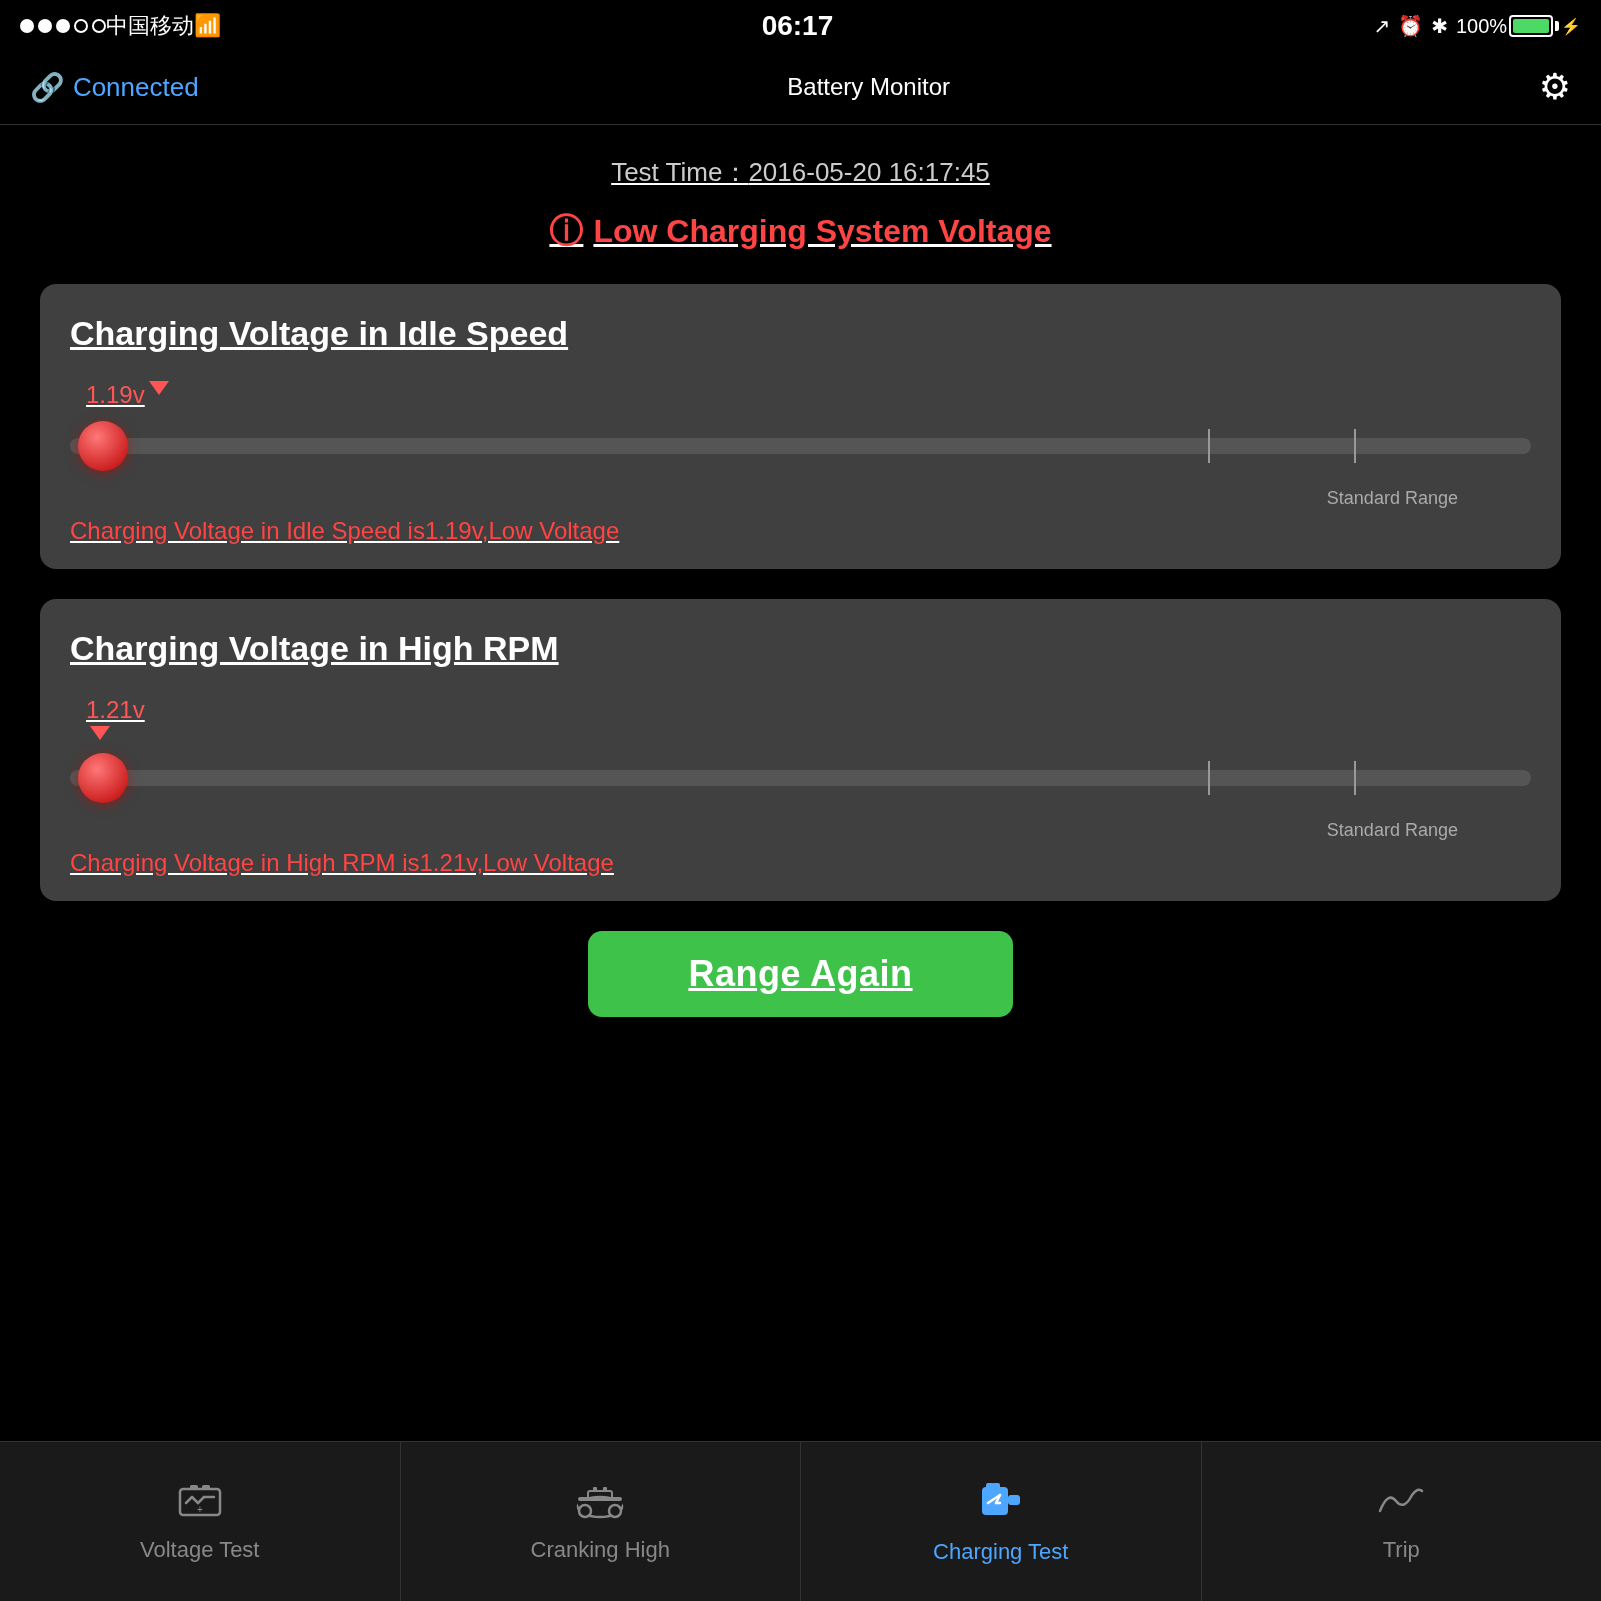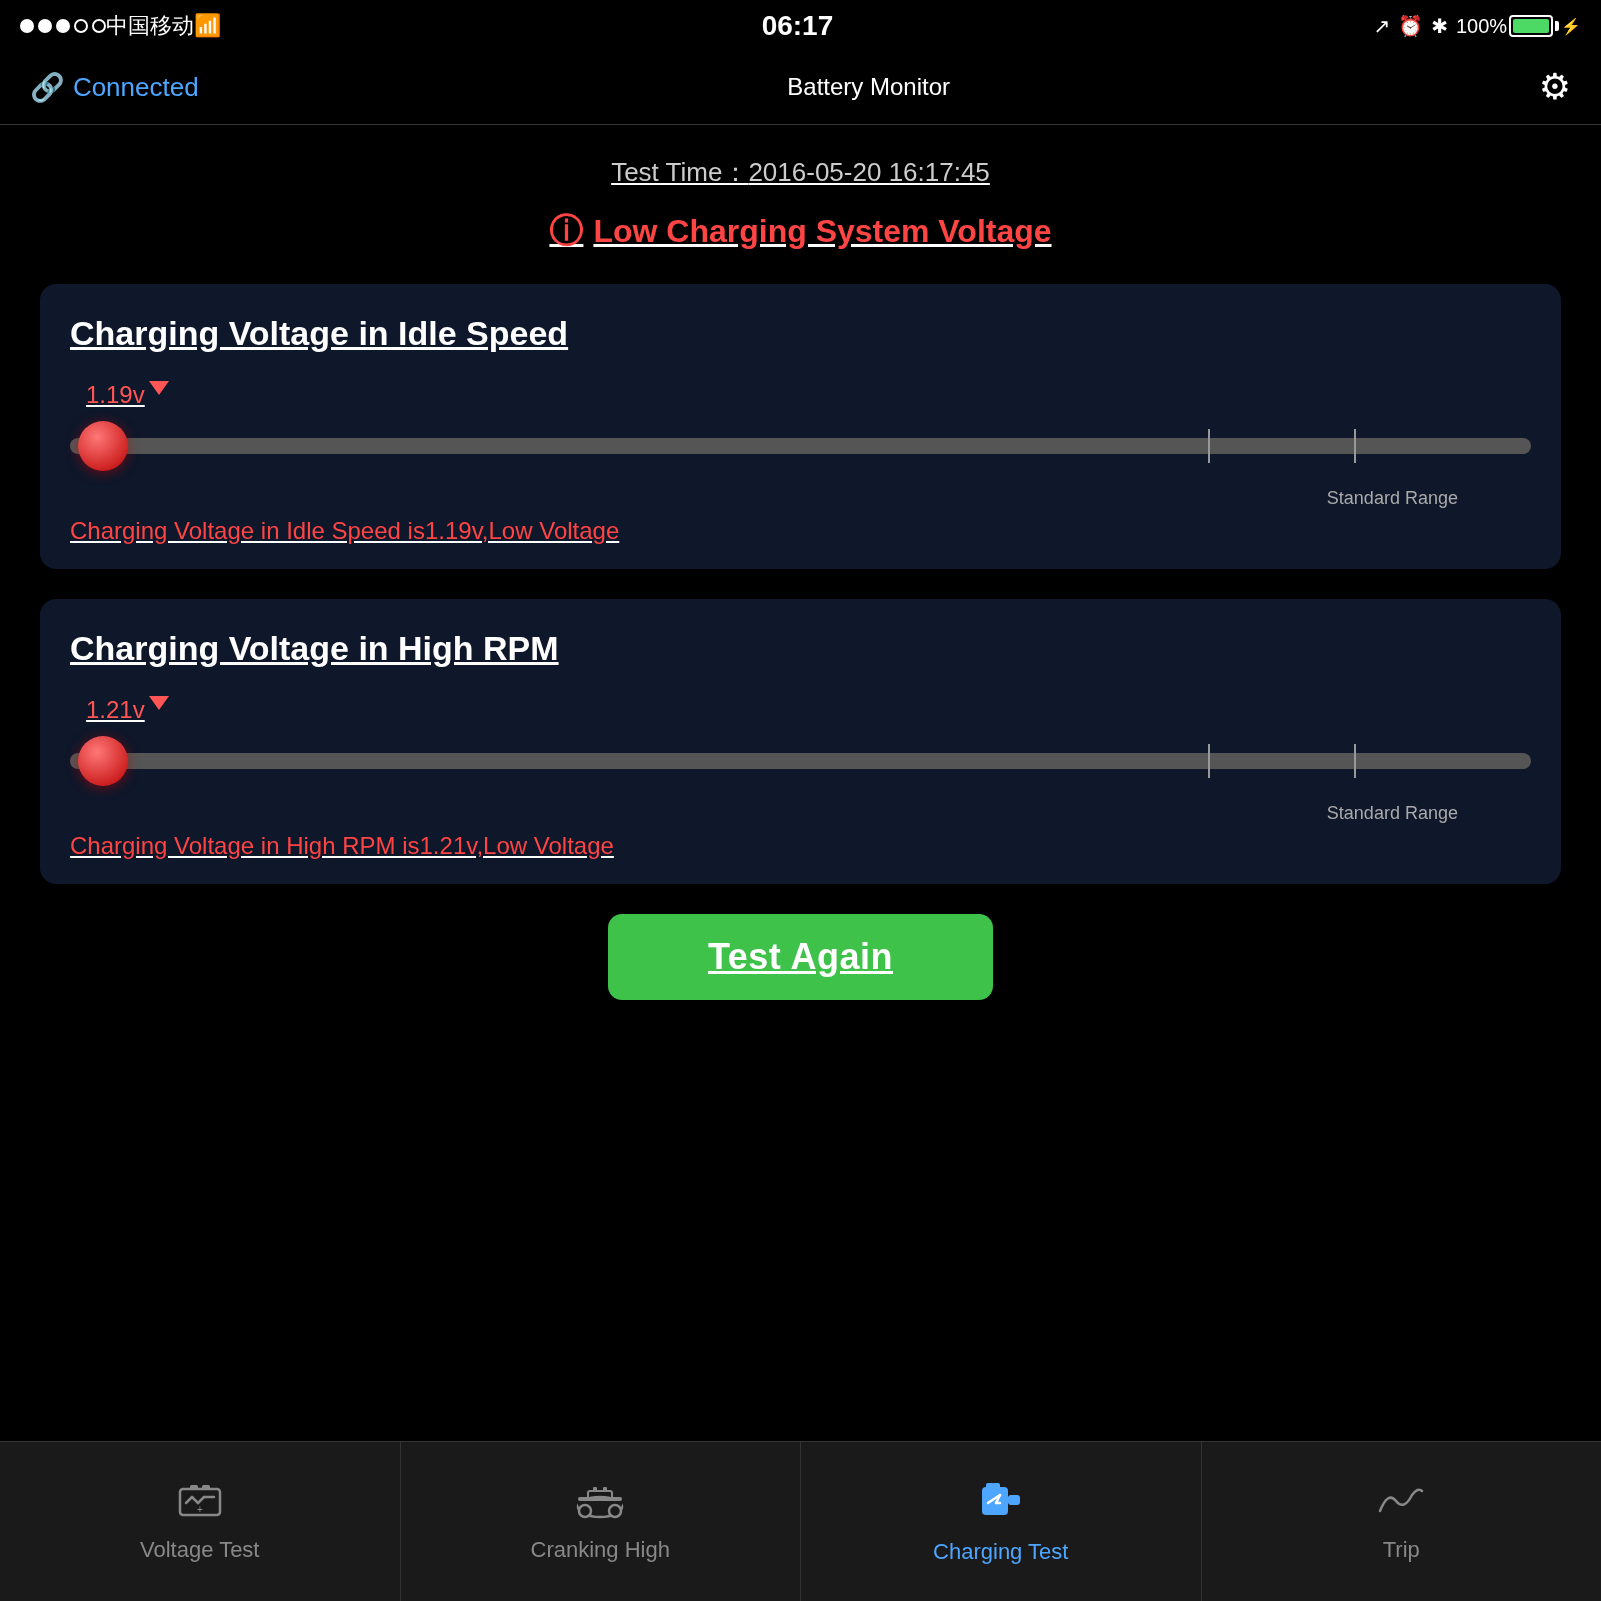--- a/index.html
+++ b/index.html
@@ -116,21 +116,21 @@
       margin-bottom: 30px;
       display: flex;
       align-items: center;
       justify-content: center;
       gap: 10px;
     }
     .warning-icon { font-size: 34px; }
 
     
     .card {
-      background: #0f172a;
+      background: #404040;
       border-radius: 16px;
       padding: 30px 30px 24px;
       margin-bottom: 30px;
     }
     .card-title {
       font-size: 34px;
       font-weight: 700;
       color: #fff;
       margin-bottom: 28px;
     }
@@ -344,21 +344,21 @@
       </div>
     </div>
 
     <div class="error-message">Charging Voltage in Idle Speed is1.19v,Low Voltage</div>
   </div>
 
   <div class="card">
     <div class="card-title">Charging Voltage in High RPM</div>
 
     <div style="position:relative; margin-bottom: 36px;">
-      <div style="display:flex; flex-direction:row; align-items:flex-start; margin-left: 16px; margin-bottom: 0px;">
+      <div style="display:flex; flex-direction:column; align-items:flex-start; margin-left: 16px; margin-bottom: 0px;">
         <span class="voltage-label">1.21v</span>
         <div class="arrow-down"></div>
       </div>
       <div class="track-section">
         <div class="full-track">
           <div class="red-ball"></div>
         </div>
         <div class="tick-right">
           <div class="vert-tick"></div>
         </div>
@@ -366,21 +366,21 @@
           <div class="vert-tick"></div>
         </div>
         <span class="std-range-text">Standard Range</span>
       </div>
     </div>
 
     <div class="error-message">Charging Voltage in High RPM is1.21v,Low Voltage</div>
   </div>
 
   <div class="test-again-container">
-    <button class="test-again-btn">Test Again</button>
+    <button class="test-again-btn">Range Again</button>
   </div>
 
 </div>
 
 <div class="tab-bar">
 
   <div class="tab-item">
     <span class="tab-icon">
       <svg width="44" height="36" viewBox="0 0 44 36" fill="none">
         <rect x="2" y="6" width="40" height="26" rx="3" stroke="#888" stroke-width="2.5" fill="none"></rect>

